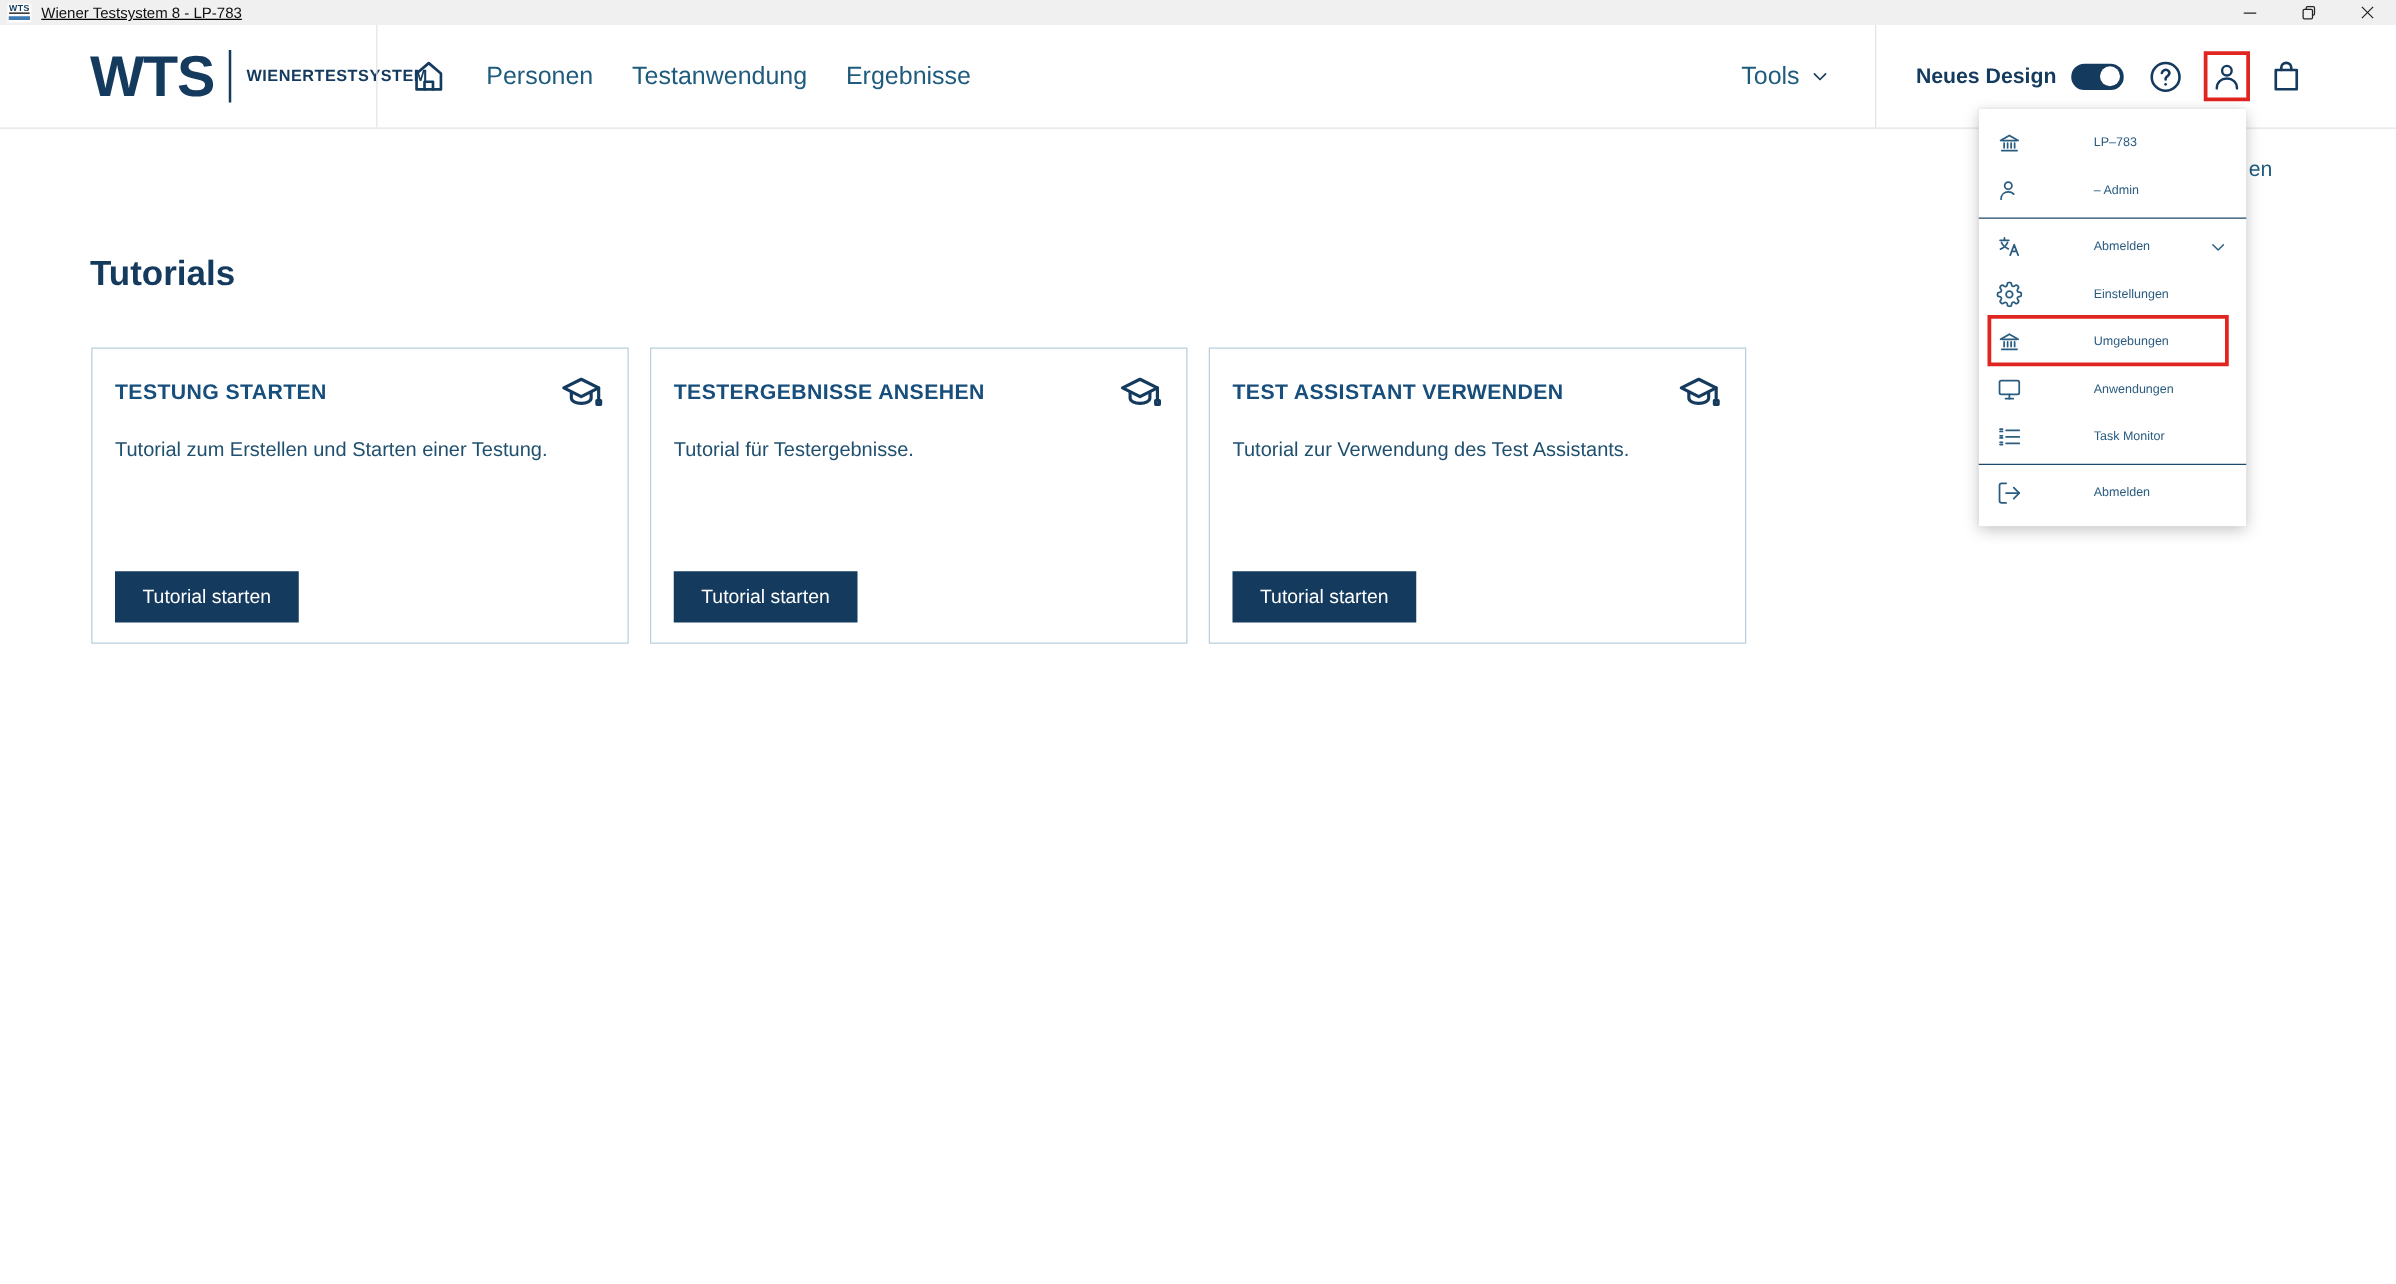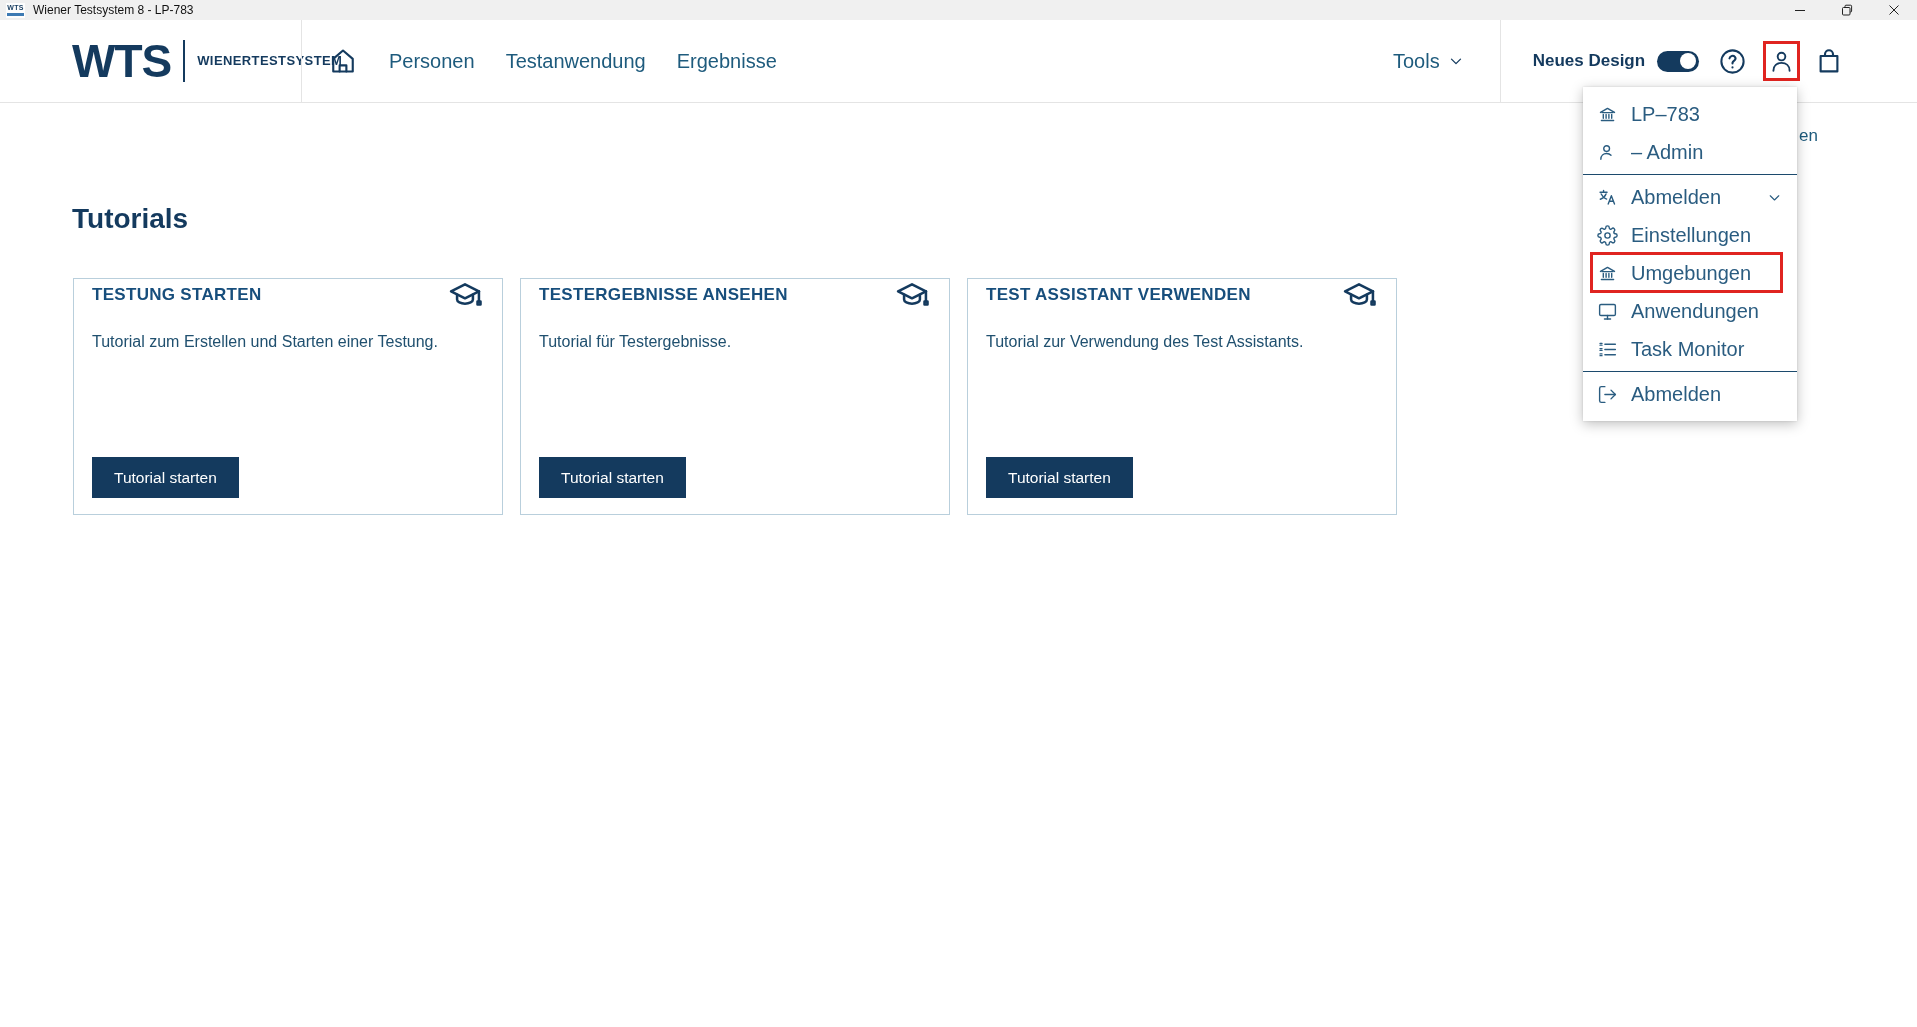--- a/index.html
+++ b/index.html
@@ -3,21 +3,21 @@
 <meta charset="utf-8">
 <style>
   * { margin:0; padding:0; box-sizing:border-box; }
   html,body { width:1917px; height:1027px; overflow:hidden; background:#fff;
               font-family:"Liberation Sans", sans-serif; }
   .screen { position:relative; width:1917px; height:1027px; background:#fff; }
 
   
   .titlebar { position:absolute; left:0; top:0; width:100%; height:20px;
               background:#f0f0f0; display:flex; align-items:center; }
-  .titlebar-left { display:flex; align-items:center; gap:8px; padding-left:6px; flex:1; }
+  .titlebar-left { display:flex; align-items:center; gap:8px; padding-left:6px; flex:1;text-decoration:underline; }
   .mini-logo { width:19px; height:15px; background:#fdfdfd; display:flex; flex-direction:column;
                align-items:center; justify-content:center; }
   .mini-logo span { font-size:7px; font-weight:bold; color:#143a5e; line-height:8px; letter-spacing:0.3px; }
   .mini-logo i { display:block; width:17px; height:3px; background:#3d7ab3; margin-top:1px; }
   .title-text { font-size:12px; color:#111; }
   .win-controls { display:flex; height:20px; }
   .win-btn { width:47px; height:20px; display:flex; align-items:center; justify-content:center; }
   .win-btn svg { stroke:#222; stroke-width:1; fill:none; }
 
   
@@ -46,35 +46,35 @@
   .user-box { margin-left:16px; width:37px; height:40px; border:3px solid #e02420;
               display:flex; align-items:center; justify-content:center; }
   .bag-btn { margin-left:14px; }
   svg.nav-ico { stroke:#143a5e; fill:none; stroke-width:1.7; stroke-linecap:round; stroke-linejoin:round; }
 
   
   .clipped-text { position:absolute; left:1799px; top:126px; font-size:17px; color:#1e5b7d; }
   .page-title { position:absolute; left:72px; top:203px; font-size:28px; font-weight:800; color:#143a5e; }
   .cards { position:absolute; left:73px; top:278px; display:flex; gap:17px; }
   .card { position:relative; width:430px; height:237px; background:#fff; border:1px solid #b9cfdc;
-          padding:0 18px; }
+          padding:19px 18px; }
   .card-head { display:flex; justify-content:space-between; align-items:flex-start; }
   .card-title { font-size:17px; font-weight:700; color:#174e7c; letter-spacing:0.3px; padding-top:6px; }
   .card-desc { margin-top:16px; font-size:16px; color:#20506f; }
   .card-btn { position:absolute; left:18px; bottom:16px; height:41px; padding:0 22px; background:#143a5e;
               color:#fff; font-size:15.5px; border:none; font-family:"Liberation Sans",sans-serif;
               cursor:pointer; }
   svg.cap { stroke:#143a5e; fill:none; stroke-width:1.6; stroke-linecap:round; stroke-linejoin:round; }
 
   
   .user-menu { position:absolute; left:1583px; top:87px; width:214px; background:#fff; padding:8px 0;
                box-shadow:0 3px 12px rgba(0,0,0,0.25), 0 0 2px rgba(0,0,0,0.12); z-index:20; }
   .menu-item { position:relative; height:38px; display:flex; align-items:center; gap:13px;
                padding:0 14px; cursor:pointer; }
-  .menu-item span.lbl { font-size:20px; color:#2a5c80; font-weight:500; }
+  .menu-item span.lbl { font-size:10px; color:#2a5c80; font-weight:500;margin-left:44px; }
   .menu-item svg.mi { stroke:#2a5c80; fill:none; stroke-width:1.6; stroke-linecap:round;
                       stroke-linejoin:round; flex:0 0 auto; }
   .menu-item .trail { margin-left:auto; }
   .menu-divider { border-top:1px solid #1c4a6d; margin:3px 0; }
   .menu-item.highlighted::after { content:""; position:absolute; left:7px; right:14px; top:-2px;
                bottom:-1px; border:3px solid #e02420; pointer-events:none; }
 </style>
 </head>
 <body>
 

